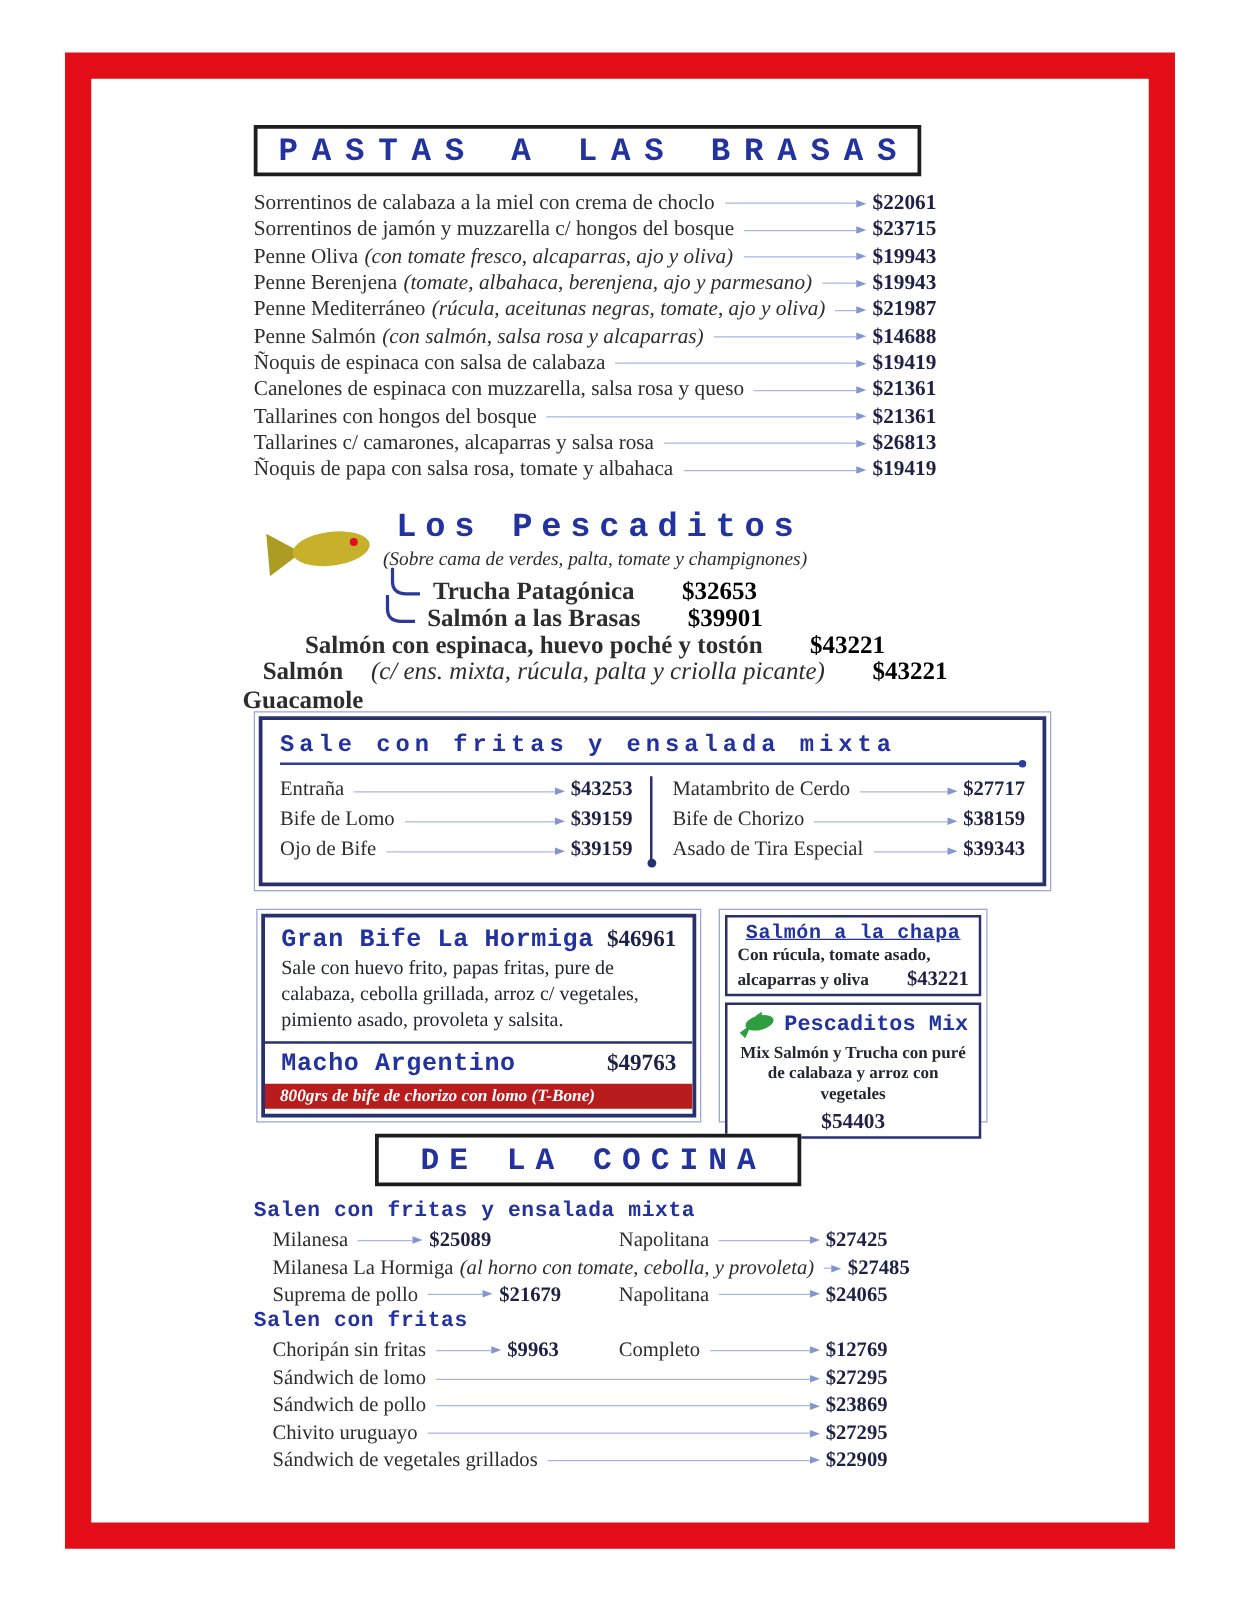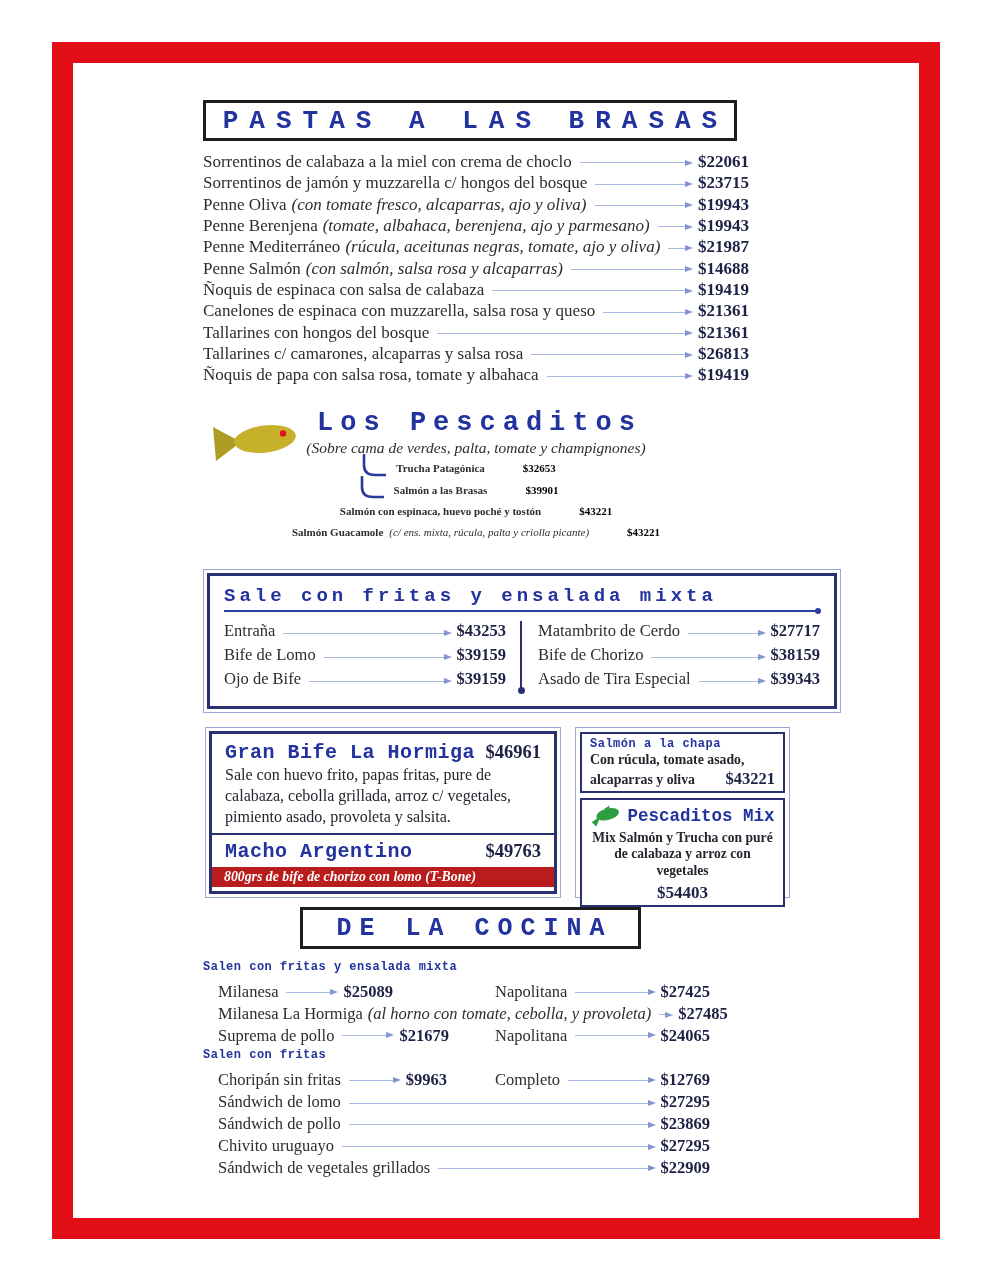--- a/index.html
+++ b/index.html
@@ -41,21 +41,21 @@
   .price { font-weight: bold; color: #1d2145; white-space: nowrap; }
 
   .pastas-list { position: absolute; left: 203px; top: 152px; width: 546px; }
 
   
   .fish-yellow { position: absolute; left: 207px; top: 414px; }
   .pesc { position: absolute; left: 203px; top: 409px; width: 546px; text-align: center; }
   .pesc-title { font-size: 27px; letter-spacing: 7px; padding-left: 7px; line-height: 1.05; }
   .pesc-sub { font-style: italic; font-size: 15.5px; color: #2d2d2d; margin-top: 2px; }
   .pesc-rows { margin-top: 5px; }
-  .pesc-row { display: flex; justify-content: center; align-items: baseline; height: 21.2px; font-size: 11px; font-weight: bold; color: #2d2d2d; }
+  .pesc-row { display: flex; justify-content: center; align-items: baseline; height: 21.2px; font-size: 20px; font-weight: bold; color: #2d2d2d; }
   .pesc-row .pdesc { font-style: italic; font-weight: normal; margin-left: 6px; white-space: nowrap; }
   .pesc-row .pprice { margin-left: 38px; color: #000000; }
   .bracket { align-self: center; margin: -12px 10px 0 -36px; }
 
   
   .sale-box { position: absolute; left: 203px; top: 569px; width: 638px; height: 144px; border: 1.5px solid #9aa6d6; }
   .sale-inner { position: absolute; inset: 3px; border: 3px solid #28306f; padding: 9px 14px 6px; }
   .sale-title { font-size: 19px; letter-spacing: 4px; white-space: nowrap; }
   .sale-underline { height: 2px; background: #2c3b9e; margin-top: 3px; position: relative; }
   .sale-underline::after { content: ""; position: absolute; right: -1px; top: -2.2px; width: 6.5px; height: 6.5px; border-radius: 50%; background: #2c3b9e; }
@@ -75,33 +75,33 @@
   .spec-desc { font-size: 16px; line-height: 1.3; color: #23262e; margin-top: 1px; }
   .bife-divider { border: none; border-top: 2.5px solid #28306f; margin: 6px -13px 5px; }
   .banner { margin: 4px -13px; background: #b91c1c; color: #fff; font-style: italic; font-weight: bold; font-size: 13.8px; padding: 2px 12px; }
 
   .right-group {
     position: absolute; left: 575px; top: 727px; width: 215px; height: 171px;
     border: 1.5px solid #9aa6d6; padding: 4px; display: flex; flex-direction: column; gap: 5px;
   }
   .mini-box { border: 2.5px solid #28306f; background: #fff; }
   .chapa { padding: 3px 8px 2px; }
-  .chapa-title { text-align: left; font-size: 12px; letter-spacing: 0.5px; white-space: nowrap; }
+  .chapa-title { text-align: center; font-size: 16px; letter-spacing: 0.5px; white-space: nowrap; text-decoration: underline; }
   .chapa-desc { font-weight: bold; font-size: 13.8px; line-height: 1.22; color: #23262e; margin-top: 1px; }
   .chapa-bottom { display: flex; justify-content: space-between; align-items: baseline; }
   .chapa-price { font-weight: bold; font-size: 16.5px; color: #1d2145; }
   .mix { flex: 1; padding: 4px 5px 2px; text-align: center; }
   .mix-head { display: flex; justify-content: center; align-items: center; gap: 7px; }
   .mix-title { font-size: 17.5px; }
   .mix-desc { font-weight: bold; font-size: 13.6px; line-height: 1.22; color: #23262e; margin-top: 2px; }
   .mix-price { font-weight: bold; font-size: 17px; color: #1d2145; margin-top: 3px; }
 
   
   .cocina { position: absolute; left: 203px; top: 960px; width: 546px; }
-  .sub-heading { font-size: 12px; letter-spacing: 0.5px; height: 22px; }
+  .sub-heading { font-size: 17px; letter-spacing: 0.5px; height: 22px; }
   .crows { margin-left: 15px; width: 492px; margin-bottom: 1px; }
   .crow { display: flex; align-items: baseline; height: 21.8px; font-size: 16.5px; color: #2d2d2d; }
   .ccol1 { width: 277px; display: flex; align-items: baseline; }
   .ccol1 .leader { flex: 0 0 52px; }
   .ccol2 { flex: 1; display: flex; align-items: baseline; }
 </style>
 </head>
 <body>
 
 <div class="page">

